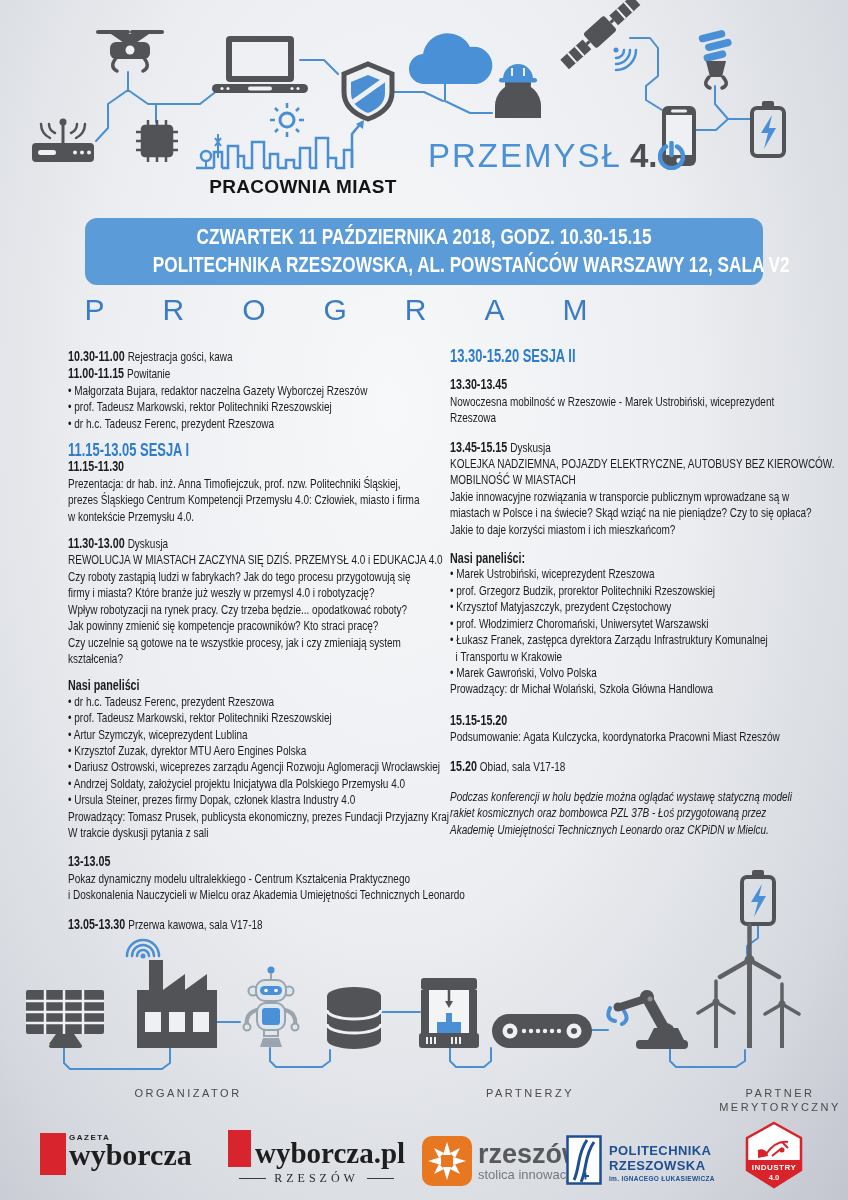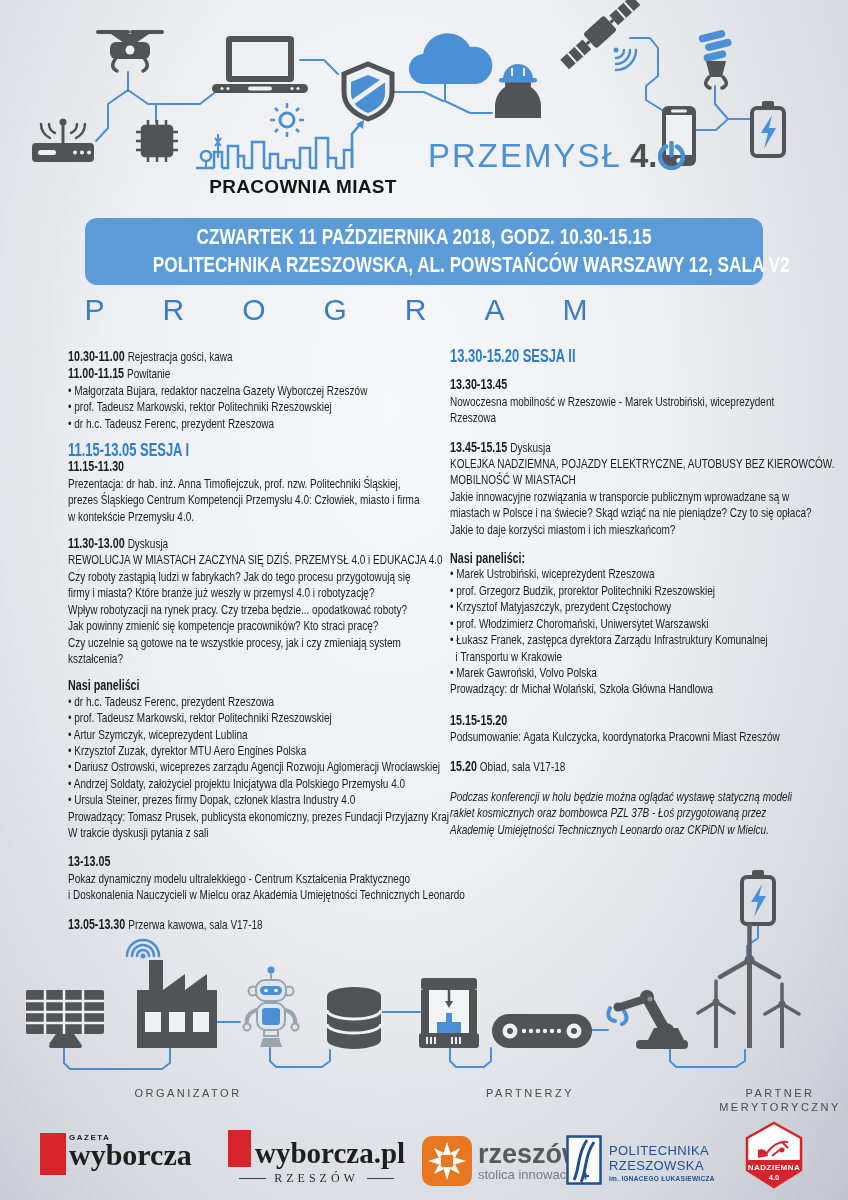--- a/index.html
+++ b/index.html
@@ -39,21 +39,21 @@
   .logo{position:absolute;display:flex;align-items:flex-start;}
   .redblock{background:#d8242c;}
   .serif{font-family:"Liberation Serif",serif;}
   .gw-small{font-size:8px;font-weight:bold;letter-spacing:1.5px;color:#222;}
   .gw-name{font-size:30px;font-weight:bold;color:#1e1e1e;line-height:28px;margin-top:-1px;}
   .wpl-sub{display:flex;align-items:center;justify-content:center;gap:8px;margin-top:4px;}
   .wpl-sub .rule{width:27px;border-top:1.5px solid #3a3a3a;}
   .wpl-sub .txt{font-size:12px;letter-spacing:4px;color:#2a2a2a;}
   .rz-name{font-size:27px;font-weight:bold;color:#58595b;line-height:25px;}
   .rz-sub{font-size:13px;color:#77797c;margin-top:0px;}
-  .pol-line{font-size:13px;font-weight:normal;color:#1d4f91;line-height:15px;letter-spacing:.4px;}
+  .pol-line{font-size:13px;font-weight:bold;color:#1d4f91;line-height:15px;letter-spacing:.4px;}
   .pol-sub{font-size:6.5px;font-weight:bold;color:#1d4f91;letter-spacing:.3px;margin-top:2px;}
   .industry{position:absolute;left:742px;top:1120px;width:64px;height:70px;}
   .ind-txt{position:absolute;width:100%;text-align:center;color:#fff;font-weight:bold;}
   .ind-1{top:43px;font-size:8px;letter-spacing:.5px;}
   .ind-2{top:53px;font-size:7.5px;}
 </style>
 </head>
 <body>
 
 <div class="page">
@@ -418,17 +418,17 @@
   </div>
 
   <div class="industry">
     <svg width="64" height="70" viewBox="0 0 64 70">
       <polygon points="32,3 59,18 59,50 32,67 5,50 5,18" fill="#ffffff" stroke="#d8232a" stroke-width="2.5"></polygon>
       <path d="M24,34 q10,-14 22,-12 M30,36 l10,-8 M40,22 l6,6" stroke="#d8232a" stroke-width="2" fill="none"></path>
       <circle cx="40" cy="30" r="2.5" fill="#d8232a"></circle>
       <path d="M16,30 a7,7 0 0 1 10,6 l-10,2 z" fill="#d8232a"></path>
       <polygon points="5,40 59,40 59,50 32,67 5,50" fill="#d8232a"></polygon>
     </svg>
-    <div class="ind-txt ind-1">NADZIEMNA</div>
+    <div class="ind-txt ind-1">INDUSTRY</div>
     <div class="ind-txt ind-2">4.0</div>
   </div>
 
 </div>
 
 </body></html>

